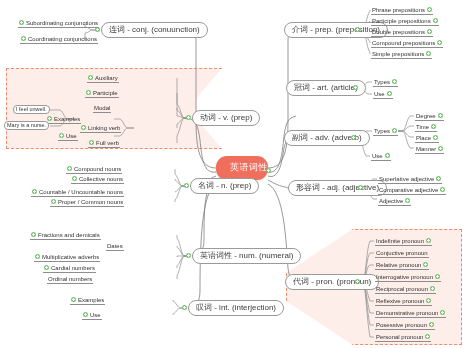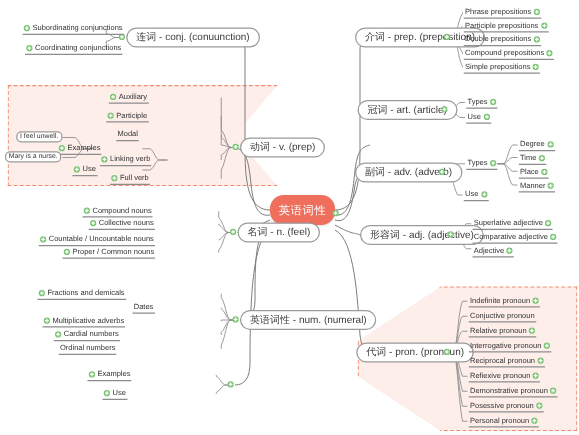--- a/index.html
+++ b/index.html
@@ -11,22 +11,22 @@
   
   .sel-region{position:absolute;background:#fdeeea;border:1px dashed #f08a6a;
               box-sizing:border-box;}
 
   
   .node{position:absolute;box-sizing:border-box;white-space:nowrap;
         color:#3b3b3b;line-height:1;}
 
   .root{background:#ef6e5c;color:#fff;border-radius:11px;
         font-size:9px;letter-spacing:.5px;
-        display:flex;align-items:center;justify-content:center;
-        box-shadow:0 1px 2px rgba(0,0,0,.12);}
+        display:flex;align-items:center;justify-content:flex-end;
+        box-shadow:0 1px 2px rgba(0,0,0,.12);font-family:Liberation Mono, monospace;}
 
   .lvl1{border:1px solid #9a9a9a;border-radius:11px;background:#fff;
         font-size:8px;padding:0 7px;height:16px;
         display:flex;align-items:center;justify-content:center;}
 
   .leaf{font-size:6px;height:10px;display:flex;align-items:center;
         border-bottom:1px solid #8d8d8d;padding:0 1px;color:#333;}
   .leaf.plain{border-bottom:1px solid #8d8d8d;}
 
   .leaf2{font-size:5.5px;height:9px;display:flex;align-items:center;
@@ -190,21 +190,21 @@
   </div>
 
   <div class="node leaf2" style="left:13px;top:105px;">
     <span>I feel unwell.</span>
   </div>
   <div class="node leaf2" style="left:4px;top:121px;">
     <span>Mary is a nurse.</span>
   </div>
 
   <div class="node lvl1" style="left:190px;top:178px;">
-    <span>名词 - n. (feel)</span>
+    <span>名词 - n. (prep)</span>
   </div>
   <span class="nub" style="left:184px;top:183px;"></span>
   <div class="node leaf" style="left:66px;top:164px;">
     <i class="plus l"></i>
     <span>Compound nouns</span>
   </div>
   <div class="node leaf" style="left:71px;top:174px;">
     <i class="plus l"></i>
     <span>Collective nouns</span>
   </div>
@@ -233,20 +233,23 @@
     <span>Multiplicative adverbs</span>
   </div>
   <div class="node leaf" style="left:43px;top:263px;">
     <i class="plus l"></i>
     <span>Cardial numbers</span>
   </div>
   <div class="node leaf plain" style="left:47px;top:274px;">
     <span>Ordinal numbers</span>
   </div>
 
+  <div class="node lvl1" style="left:188px;top:300px;">
+    <span>叹词 - int. (interjection)</span>
+  </div>
   <span class="nub" style="left:182px;top:305px;"></span>
   <div class="node leaf" style="left:70px;top:295px;">
     <i class="plus l"></i>
     <span>Examples</span>
   </div>
   <div class="node leaf" style="left:82px;top:310px;">
     <i class="plus l"></i>
     <span>Use</span>
   </div>
 

